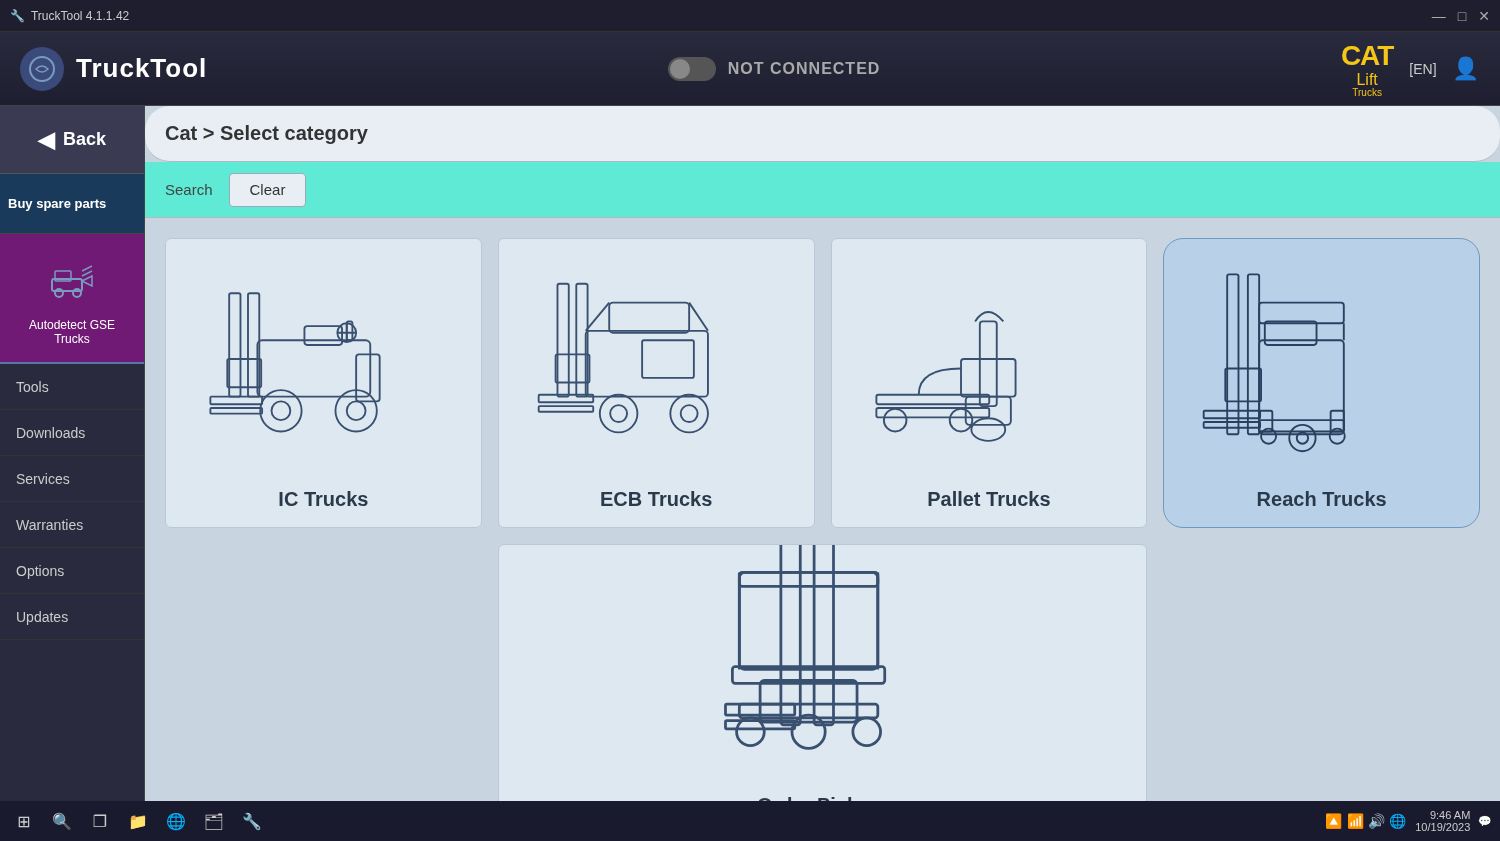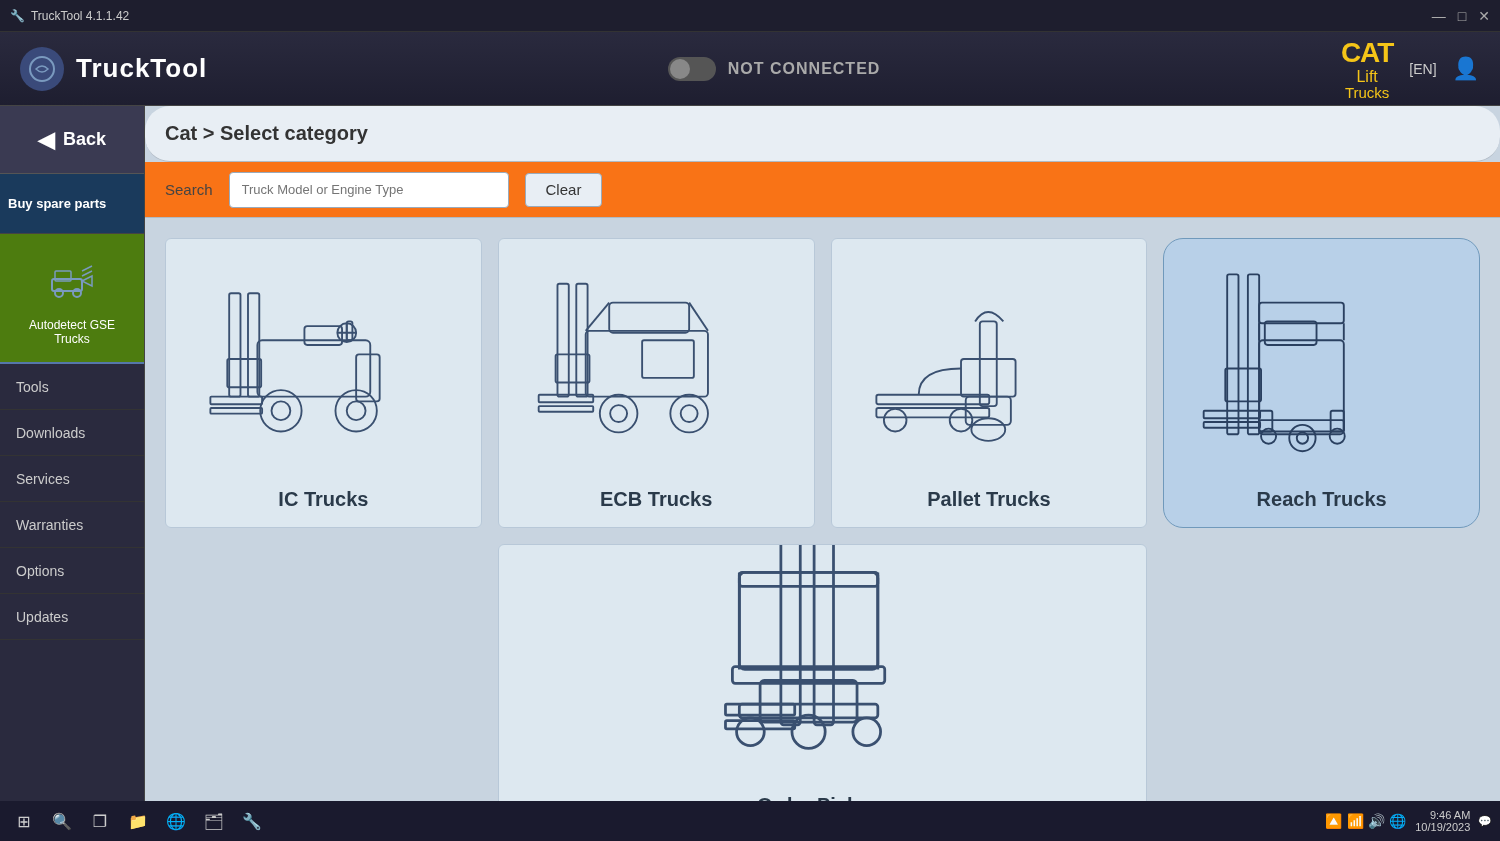--- a/index.html
+++ b/index.html
@@ -95,21 +95,21 @@
       text-align: center;
       cursor: pointer;
       color: white;
       font-size: 13px;
       font-weight: 600;
       padding: 8px;
       border-bottom: 1px solid #444;
     }
     .autodetect-btn {
       height: 130px;
-      background: #4d7c0f;
+      background: #701a75;
       display: flex;
       flex-direction: column;
       align-items: center;
       justify-content: center;
       cursor: pointer;
       border-bottom: 2px solid #5577aa;
       color: white;
       font-size: 12px;
       gap: 8px;
       padding: 10px;
@@ -140,21 +140,21 @@
       display: flex;
       align-items: center;
       padding: 0 20px;
       border-bottom: 1px solid #b0bac4;
       border-radius: 25px;
     }
     .breadcrumb-text { font-size: 20px; font-weight: 600; color: #333; }
 
     .search-bar {
       height: 56px;
-      background: #f97316;
+      background: #5eead4;
       display: flex;
       align-items: center;
       padding: 0 20px;
       gap: 16px;
       border-bottom: 1px solid #b0bac4;
     }
     .search-label { font-size: 15px; color: #444; font-weight: 500; }
     .search-input {
       flex: 1;
       max-width: 280px;
@@ -253,21 +253,21 @@
     <span class="logo-text">TruckTool</span>
   </div>
   <div class="connection-area">
     <div class="toggle-switch"></div>
     <span class="not-connected">NOT CONNECTED</span>
   </div>
   <div class="header-right">
     <div style="display:flex;flex-direction:column;align-items:center;">
       <span style="color:#f5c518;font-size:28px;font-weight:900;letter-spacing:-1px;">CAT</span>
       <span style="color:#f5c518;font-size:16px;line-height:1;">Lift</span>
-      <span style="color:#f5c518;font-size:15px;line-height:1;">Trucks</span>
+      <span style="color:#f5c518;font-size:10px;line-height:1;">Trucks</span>
     </div>
     <span class="lang-badge">[EN]</span>
     <span class="user-icon">👤</span>
   </div>
 </div>
 
 <div class="main-layout">
 
   <div class="sidebar">
     <div class="back-btn">
@@ -314,21 +314,20 @@
   </div>
 
   <div class="content-area">
 
     <div class="breadcrumb-bar">
       <span class="breadcrumb-text">Cat &gt; Select category</span>
     </div>
 
     <div class="search-bar">
       <span class="search-label">Search</span>
-      <input class="search-input" type="text" placeholder="Truck Model or Engine Type" style="">
       <button class="clear-btn">Clear</button>
     </div>
 
     <div class="category-grid">
 
       <div class="category-card">
         <div class="card-image">
           <svg viewBox="0 0 260 200" style="width:90%;height:90%;">
 
             <g stroke="#3a5070" stroke-width="2" fill="none">

